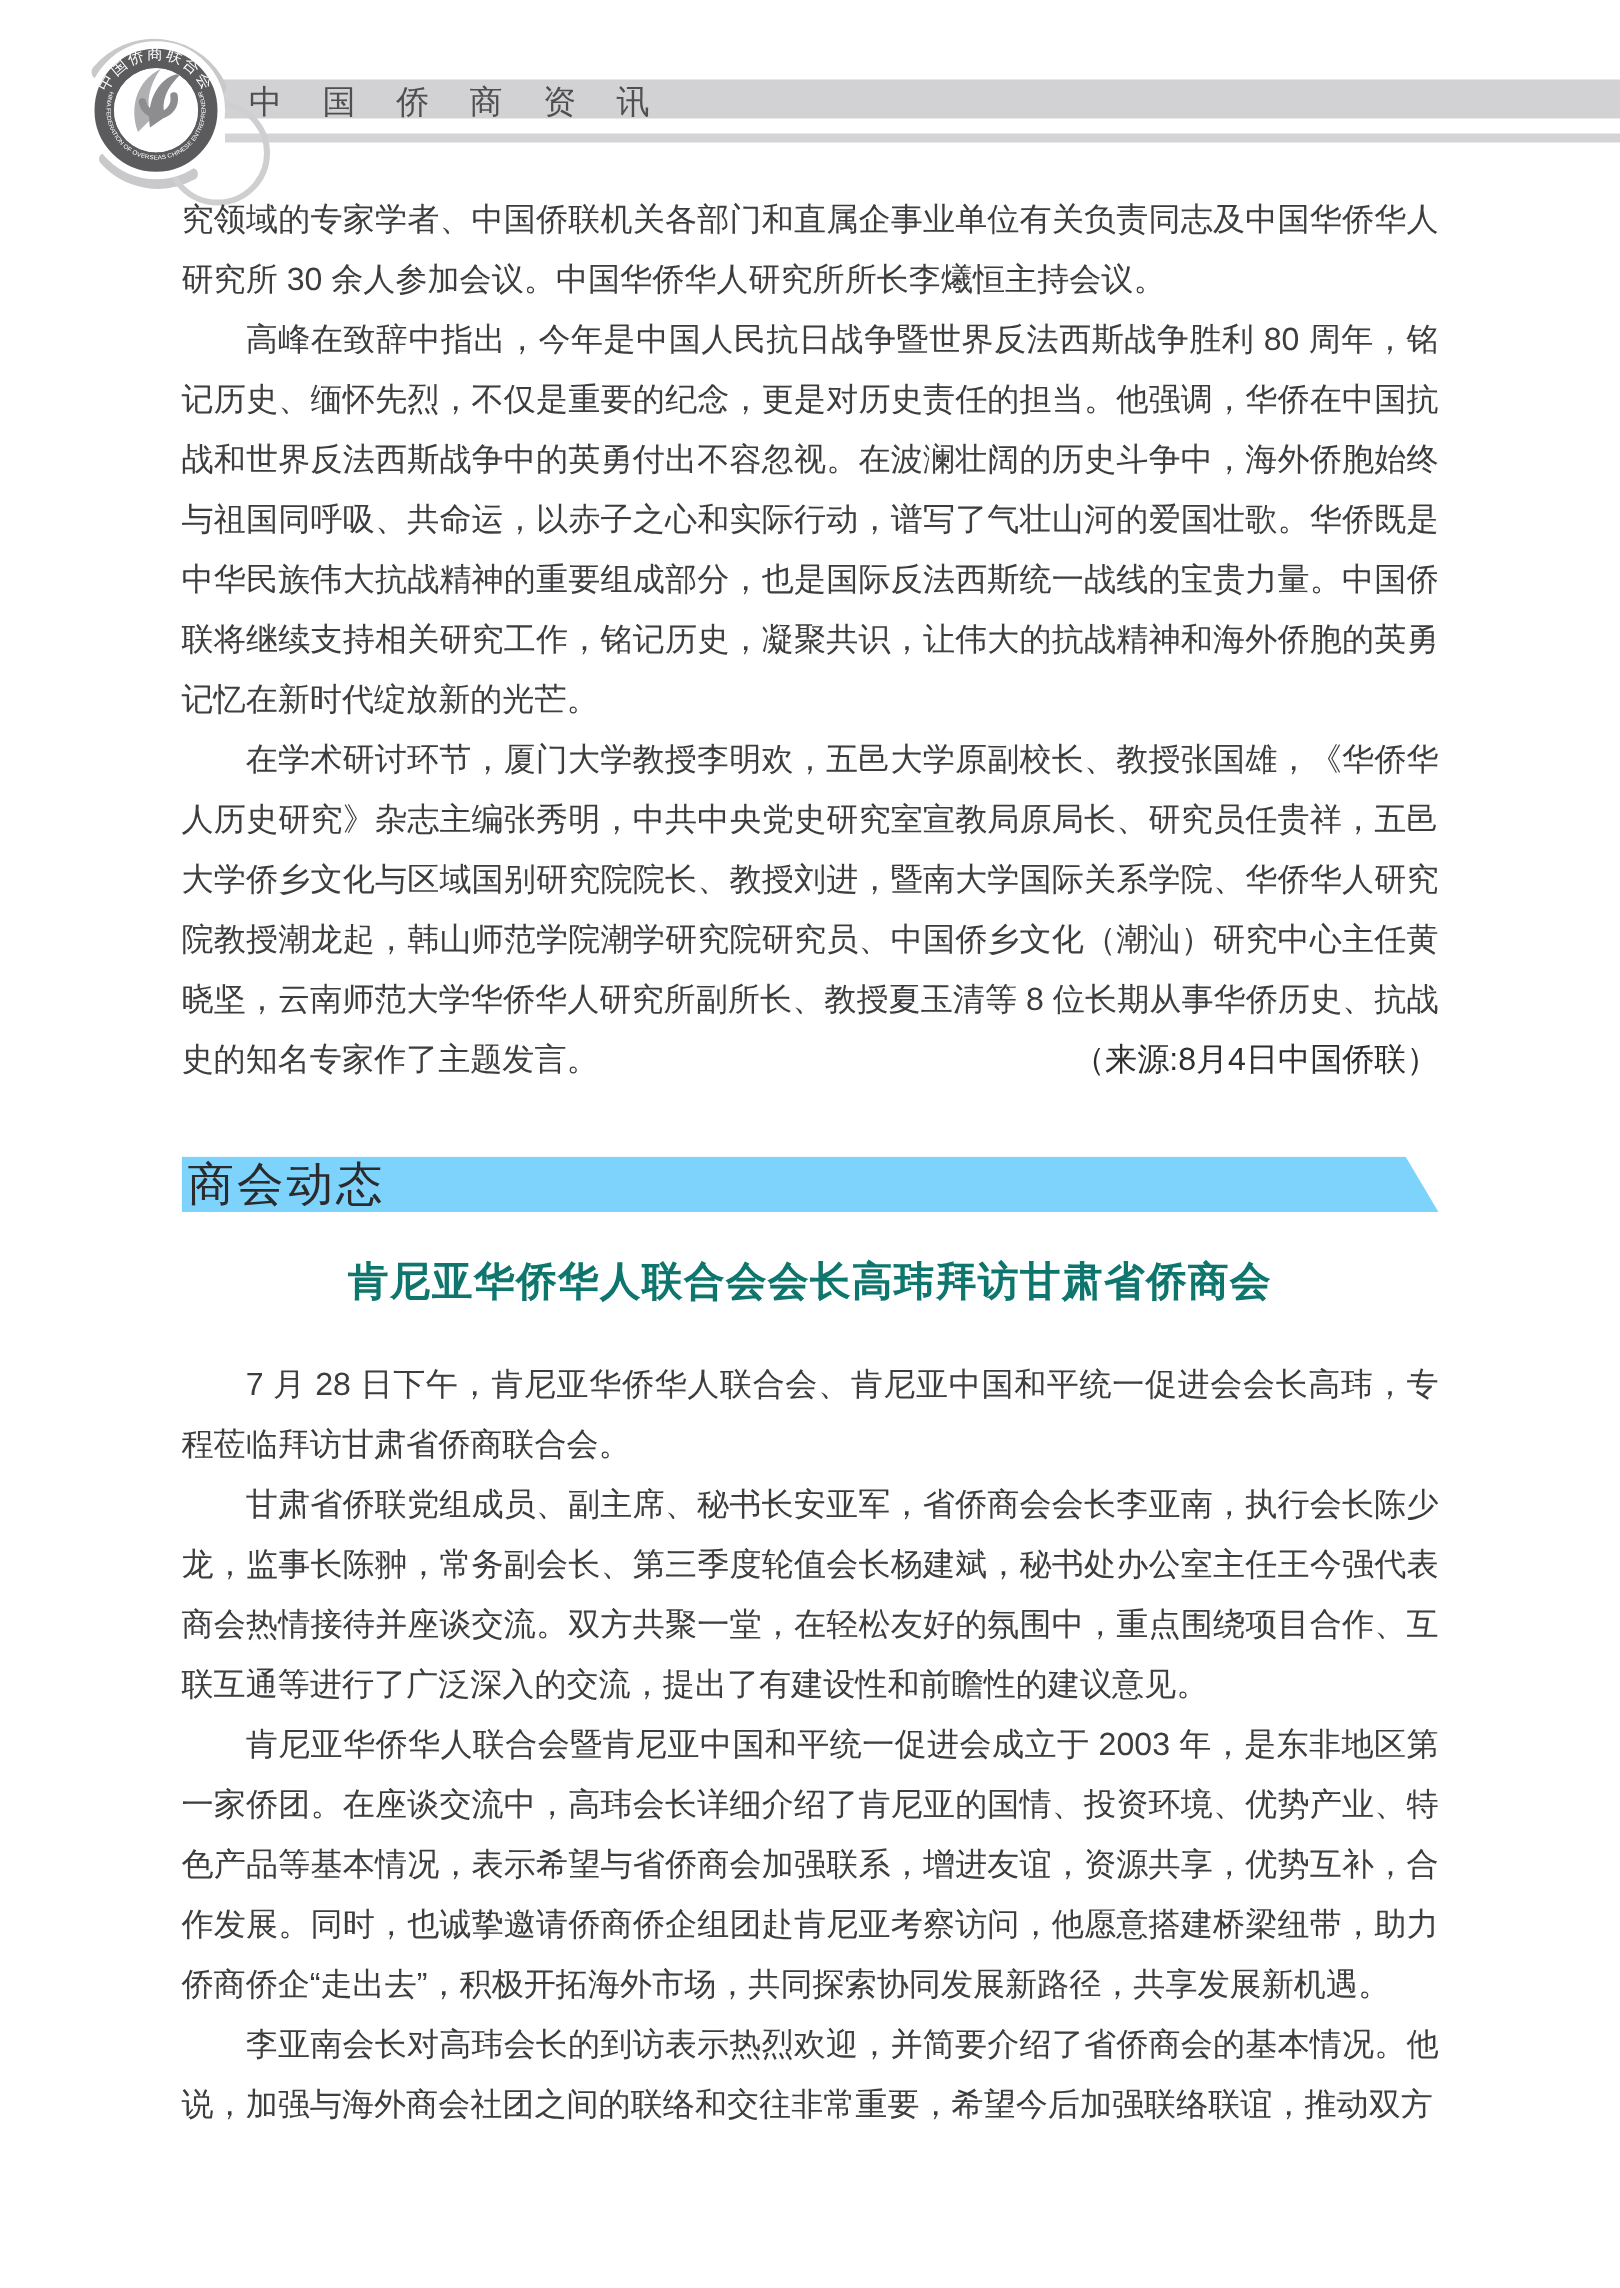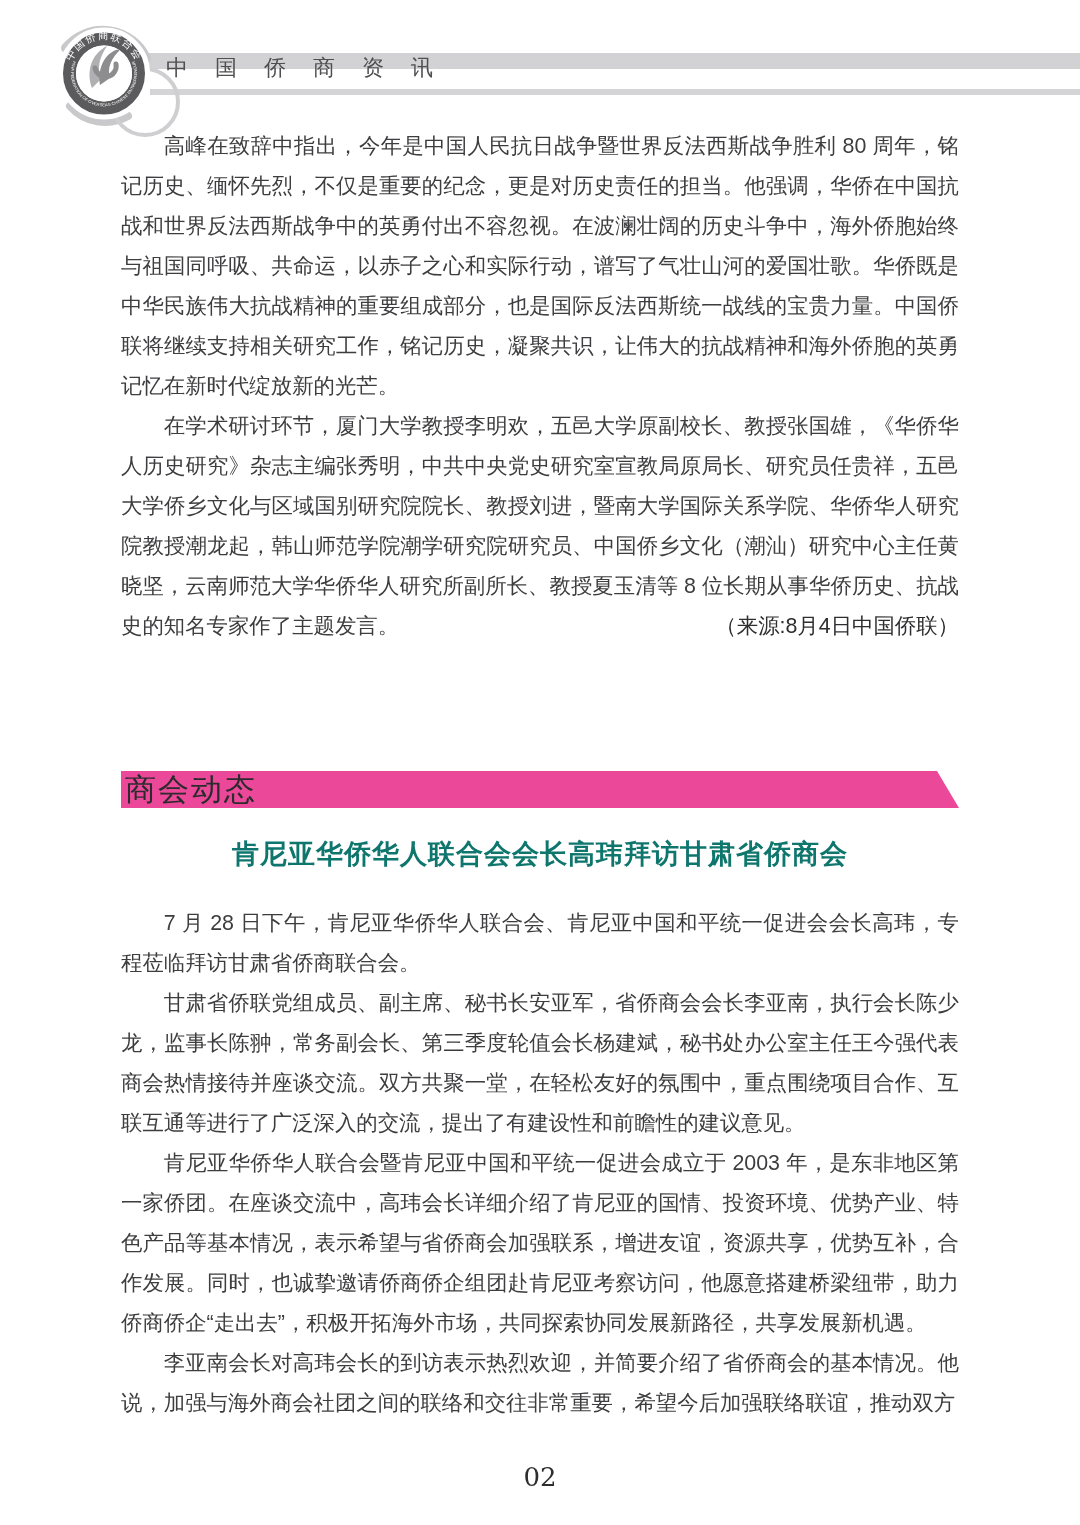--- a/index.html
+++ b/index.html
@@ -9,21 +9,21 @@
     height: 1525px;
     background: #ffffff;
     overflow: hidden;
     font-family: "Liberation Sans", sans-serif;
     color: #3d3d3f;
   }
 
   
   .masthead-bar {
     position: absolute;
-    left: 118px; right: 0; top: 53px; height: 16px;
+    left: 118px; right: 0; top: 53px; height: 26px;
     background: #d2d2d4;
   }
   .masthead-title {
     position: absolute;
     left: 48px; top: 0;
     line-height: 30px;
     font-size: 22px;
     letter-spacing: 27px;
     color: #4f4f51;
     white-space: nowrap;
@@ -61,21 +61,21 @@
     color: #2e2e30;
     white-space: nowrap;
   }
 
   .article-prev { top: 126px; }
 
   
   .section-banner {
     top: 771px;
     height: 37px;
-    background: #ec4899;
+    background: #7dd3fc;
     clip-path: polygon(0 0, calc(100% - 22px) 0, 100% 100%, 0 100%);
   }
   .section-label {
     display: inline-block;
     padding-left: 4px;
     font-family: "Liberation Serif", serif;
     font-size: 31px;
     line-height: 38px;
     color: #2b2b2d;
     letter-spacing: 2px;
@@ -141,37 +141,35 @@
 
     <text font-size="10.5" fill="#ffffff" letter-spacing="1.5" font-family="Liberation Sans, sans-serif">
       <textPath href="#arcTop" startOffset="50%" text-anchor="middle">中国侨商联合会</textPath>
     </text>
     <text font-size="4" fill="#ffffff" font-family="Liberation Sans, sans-serif">
       <textPath href="#arcBot" startOffset="50%" text-anchor="middle" textLength="135" lengthAdjust="spacingAndGlyphs">CHINA FEDERATION OF OVERSEAS CHINESE ENTREPRENEURS</textPath>
     </text>
   </svg>
 
   <section class="col body-text article-prev">
+    <p>究领域的专家学者、中国侨联机关各部门和直属企事业单位有关负责同志及中国华侨华人研究所 30 余人参加会议。中国华侨华人研究所所长李爔恒主持会议。</p>
     <p class="indent">高峰在致辞中指出，今年是中国人民抗日战争暨世界反法西斯战争胜利 80 周年，铭记历史、缅怀先烈，不仅是重要的纪念，更是对历史责任的担当。他强调，华侨在中国抗战和世界反法西斯战争中的英勇付出不容忽视。在波澜壮阔的历史斗争中，海外侨胞始终与祖国同呼吸、共命运，以赤子之心和实际行动，谱写了气壮山河的爱国壮歌。华侨既是中华民族伟大抗战精神的重要组成部分，也是国际反法西斯统一战线的宝贵力量。中国侨联将继续支持相关研究工作，铭记历史，凝聚共识，让伟大的抗战精神和海外侨胞的英勇记忆在新时代绽放新的光芒。</p>
     <p class="indent para-with-source">
       <span>在学术研讨环节，厦门大学教授李明欢，五邑大学原副校长、教授张国雄，《华侨华人历史研究》杂志主编张秀明，中共中央党史研究室宣教局原局长、研究员任贵祥，五邑大学侨乡文化与区域国别研究院院长、教授刘进，暨南大学国际关系学院、华侨华人研究院教授潮龙起，韩山师范学院潮学研究院研究员、中国侨乡文化（潮汕）研究中心主任黄晓坚，云南师范大学华侨华人研究所副所长、教授夏玉清等 8 位长期从事华侨历史、抗战史的知名专家作了主题发言。</span>
       <span class="source-note">（来源:8月4日中国侨联）</span>
     </p>
   </section>
 
   <div class="col section-banner">
     <span class="section-label">商会动态</span>
   </div>
 
   <h1 class="col article-title">肯尼亚华侨华人联合会会长高玮拜访甘肃省侨商会</h1>
 
   <section class="col body-text article-main">
     <p class="indent">7 月 28 日下午，肯尼亚华侨华人联合会、肯尼亚中国和平统一促进会会长高玮，专程莅临拜访甘肃省侨商联合会。</p>
     <p class="indent">甘肃省侨联党组成员、副主席、秘书长安亚军，省侨商会会长李亚南，执行会长陈少龙，监事长陈翀，常务副会长、第三季度轮值会长杨建斌，秘书处办公室主任王今强代表商会热情接待并座谈交流。双方共聚一堂，在轻松友好的氛围中，重点围绕项目合作、互联互通等进行了广泛深入的交流，提出了有建设性和前瞻性的建议意见。</p>
     <p class="indent">肯尼亚华侨华人联合会暨肯尼亚中国和平统一促进会成立于 2003 年，是东非地区第一家侨团。在座谈交流中，高玮会长详细介绍了肯尼亚的国情、投资环境、优势产业、特色产品等基本情况，表示希望与省侨商会加强联系，增进友谊，资源共享，优势互补，合作发展。同时，也诚挚邀请侨商侨企组团赴肯尼亚考察访问，他愿意搭建桥梁纽带，助力侨商侨企“走出去”，积极开拓海外市场，共同探索协同发展新路径，共享发展新机遇。</p>
     <p class="indent">李亚南会长对高玮会长的到访表示热烈欢迎，并简要介绍了省侨商会的基本情况。他说，加强与海外商会社团之间的联络和交往非常重要，希望今后加强联络联谊，推动双方</p>
   </section>
 
-  <footer class="page-footer">
-    <span class="page-number">02</span>
-  </footer>
 
 </div>
 
 </body></html>

